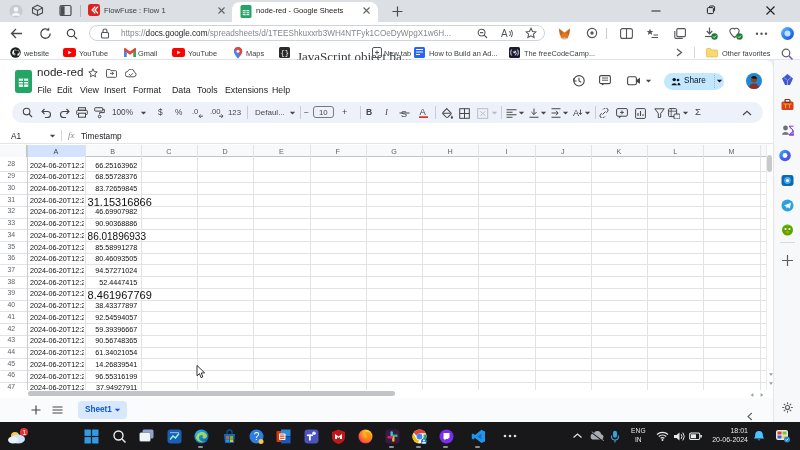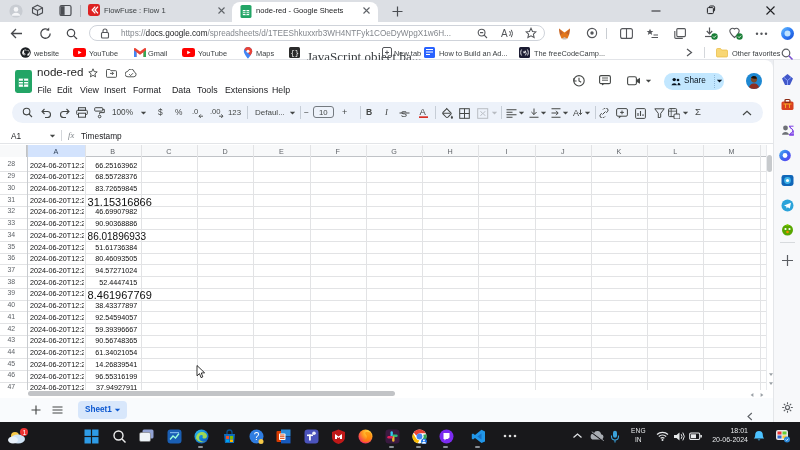--- a/index.html
+++ b/index.html
@@ -128,21 +128,21 @@
             <stop offset="0" stop-color="#6cc3ff"></stop>
             <stop offset=".5" stop-color="#2e7cf6"></stop>
             <stop offset="1" stop-color="#1a4fd0"></stop>
           </linearGradient>
         </defs>
         <circle cx="7.5" cy="7.5" r="6.5" fill="url(#cop)"></circle>
         <circle cx="7.5" cy="7.5" r="3" fill="#bfe3ff"></circle>
       </svg>
     </div>
     <div class="abs" style="left:0;top:45px;width:800px;height:15px;background:#fff;border-bottom:1px solid #e2e4e8;">
-      <div class="abs" style="left:12px;top:0;width:773px;height:15px;">
+      <div class="abs" style="left:2px;top:0;width:773px;height:15px;">
         <svg style="position:absolute;left:8px;top:2px" width="11" height="11" viewBox="0 0 11 11">
           <circle cx="5.5" cy="5.5" r="5.2" fill="#1b1f23"></circle>
           <path d="M5.5 2.6a3 3 0 0 0-1 5.9v-1c-.9.2-1.2-.4-1.3-.7h.5c.4 0 .6.3.7.5.3.5.9.4 1.1.3 0-.3.1-.5.3-.6-.9-.1-1.8-.5-1.8-1.9 0-.4.1-.8.4-1-.1-.2-.2-.6 0-1 0 0 .4-.1 1.1.4a3.6 3.6 0 0 1 2 0c.8-.5 1.1-.4 1.1-.4.2.4.1.8 0 1 .2.3.4.6.4 1 0 1.4-.9 1.8-1.8 1.9.2.1.3.4.3.8v1.1a3 3 0 0 0-1-5.9z" fill="#fff"></path>
         </svg>
         <div style="position:absolute;left:22px;top:4.5px;font-size:7.4px;color:#3c4043;font-weight:400;white-space:nowrap;line-height:1;">website</div>
         <svg style="position:absolute;left:61px;top:3px" width="13" height="9" viewBox="0 0 13 9">
           <rect width="13" height="9" rx="2.2" fill="#f00"></rect>
           <path d="M5.2 2.7 8.6 4.5 5.2 6.3z" fill="#fff"></path>
         </svg>
         <div style="position:absolute;left:77px;top:4.5px;font-size:7.4px;color:#3c4043;font-weight:400;white-space:nowrap;line-height:1;">YouTube</div>
@@ -461,21 +461,21 @@
           <div class="abs" style="left:0;top:75.56px;width:22.5px;text-align:center;font-size:6.9px;color:#5f6368;line-height:1;">33</div>
           <div class="abs" style="left:30px;top:75.66px;width:54.099999999999994px;overflow:hidden;font-size:7.2px;color:#0d0d0d;font-weight:500;line-height:1;white-space:nowrap;">2024-06-20T12:2</div>
           <div class="abs" style="left:87.6px;top:75.66px;width:49.75px;text-align:right;font-size:7.2px;color:#0d0d0d;font-weight:500;line-height:1;white-space:nowrap;">90.90368886</div>
           <div class="abs" style="left:0;top:96.54px;width:765.5px;height:1px;background:#e2e3e5;"></div>
           <div class="abs" style="left:0;top:87.28px;width:22.5px;text-align:center;font-size:6.9px;color:#5f6368;line-height:1;">34</div>
           <div class="abs" style="left:30px;top:87.38px;width:54.099999999999994px;overflow:hidden;font-size:7.2px;color:#0d0d0d;font-weight:500;line-height:1;white-space:nowrap;">2024-06-20T12:2</div>
           <div class="abs" style="left:87.6px;top:87.38px;width:49.75px;text-align:right;font-size:10px;color:#0d0d0d;font-weight:400;line-height:1;white-space:nowrap;">86.01896933</div>
           <div class="abs" style="left:0;top:108.26px;width:765.5px;height:1px;background:#e2e3e5;"></div>
           <div class="abs" style="left:0;top:99.00px;width:22.5px;text-align:center;font-size:6.9px;color:#5f6368;line-height:1;">35</div>
           <div class="abs" style="left:30px;top:99.10px;width:54.099999999999994px;overflow:hidden;font-size:7.2px;color:#0d0d0d;font-weight:500;line-height:1;white-space:nowrap;">2024-06-20T12:2</div>
-          <div class="abs" style="left:87.6px;top:99.10px;width:49.75px;text-align:right;font-size:7.2px;color:#0d0d0d;font-weight:500;line-height:1;white-space:nowrap;">51.61736384</div>
+          <div class="abs" style="left:87.6px;top:99.10px;width:49.75px;text-align:right;font-size:7.2px;color:#0d0d0d;font-weight:500;line-height:1;white-space:nowrap;">85.58991278</div>
           <div class="abs" style="left:0;top:119.98px;width:765.5px;height:1px;background:#e2e3e5;"></div>
           <div class="abs" style="left:0;top:110.72px;width:22.5px;text-align:center;font-size:6.9px;color:#5f6368;line-height:1;">36</div>
           <div class="abs" style="left:30px;top:110.82px;width:54.099999999999994px;overflow:hidden;font-size:7.2px;color:#0d0d0d;font-weight:500;line-height:1;white-space:nowrap;">2024-06-20T12:2</div>
           <div class="abs" style="left:87.6px;top:110.82px;width:49.75px;text-align:right;font-size:7.2px;color:#0d0d0d;font-weight:500;line-height:1;white-space:nowrap;">80.46093505</div>
           <div class="abs" style="left:0;top:131.70px;width:765.5px;height:1px;background:#e2e3e5;"></div>
           <div class="abs" style="left:0;top:122.44px;width:22.5px;text-align:center;font-size:6.9px;color:#5f6368;line-height:1;">37</div>
           <div class="abs" style="left:30px;top:122.54px;width:54.099999999999994px;overflow:hidden;font-size:7.2px;color:#0d0d0d;font-weight:500;line-height:1;white-space:nowrap;">2024-06-20T12:2</div>
           <div class="abs" style="left:87.6px;top:122.54px;width:49.75px;text-align:right;font-size:7.2px;color:#0d0d0d;font-weight:500;line-height:1;white-space:nowrap;">94.57271024</div>
           <div class="abs" style="left:0;top:143.42px;width:765.5px;height:1px;background:#e2e3e5;"></div>
           <div class="abs" style="left:0;top:134.16px;width:22.5px;text-align:center;font-size:6.9px;color:#5f6368;line-height:1;">38</div>

